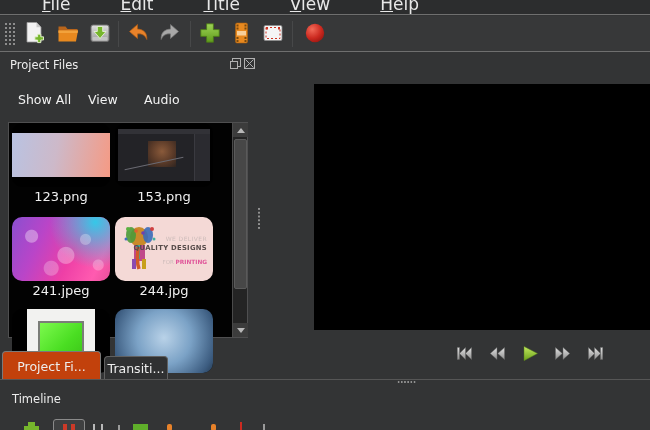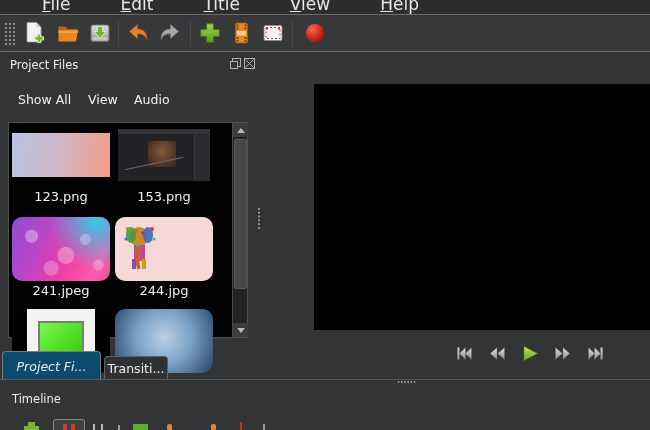--- a/index.html
+++ b/index.html
@@ -91,21 +91,21 @@
   #scrollbar { position:absolute; right:0; top:0; width:15px; height:214px;
     background:#242424; border-left:1px solid #4a4a4a; }
   .sb-btn { position:absolute; left:0; width:15px; height:14px; background:#3c3c3c;
     display:flex; align-items:center; justify-content:center; }
   .sb-thumb { position:absolute; left:1px; top:16px; width:13px; height:150px;
     background:#474747; border:1px solid #5a5a5a; border-radius:2px; }
   .tri { width:0; height:0; }
   
   .tab { position:absolute; border:1px solid #606060; border-bottom:none;
     border-radius:4px 4px 0 0; text-align:center; font-size:12.5px; color:#ededed; }
-  .tab.active { background:#0c4a6e; border-color:#7a7a7a;font-style:italic; }
+  .tab.active { background:#c2410c; border-color:#7a7a7a; }
   .tab.inactive { background:#303132; }
   #splitter-h { position:absolute; left:0; top:379px; width:650px; height:1px; background:#565656; }
   
   #preview-black { position:absolute; left:314px; top:84px; width:336px; height:246px; background:#000; }
   #transport { position:absolute; left:455px; top:344px; display:flex; gap:15px; align-items:center; }
   .tr-btn { width:18px; height:19px; }
   .tr-btn svg { width:18px; height:19px; display:block; }
   .dots-h { position:absolute; left:397px; top:380px; width:19px; height:4px;
     background-image:radial-gradient(#909090 1px, transparent 1.2px); background-size:3.2px 4px; }
   .dots-v { position:absolute; left:257px; top:207px; width:4px; height:23px;
@@ -238,21 +238,21 @@
   </div>
   <div class="dock-icon" style="left:244px">
     <svg viewBox="0 0 11 11">
       <rect x="0.5" y="0.5" width="10" height="10" fill="none" stroke="#b0b0b0"></rect>
       <path d="M1.5 1.5l8 8M9.5 1.5l-8 8" stroke="#b0b0b0" stroke-width="1"></path>
     </svg>
   </div>
 
   <span class="filter-btn" style="left:18px">Show All</span>
   <span class="filter-btn" style="left:88px">View</span>
-  <span class="filter-btn" style="left:134px">Audio</span>
+  <span class="filter-btn" style="left:144px">Audio</span>
 
   <div id="file-list">
 
     <div class="thumb-cell" style="left:3px; top:0">
       <div class="thumb-tile">
         <div class="thumb-img art-123"></div>
       </div>
       <div class="thumb-label">123.png</div>
     </div>
     <div class="thumb-cell" style="left:106px; top:0">
@@ -285,20 +285,25 @@
             <path d="M15 26c0 8-2 14 1 22" stroke="#d05a28" stroke-width="3.5" fill="none"></path>
             <rect x="9" y="38" width="4" height="10" fill="#8a4ab0"></rect>
             <rect x="19" y="38" width="4" height="10" fill="#c8a01c"></rect>
             <circle cx="5" cy="8" r="2" fill="#5ab040"></circle>
               <circle cx="29" cy="8" r="2" fill="#d04040"></circle>
             <circle cx="3" cy="18" r="1.5" fill="#4070c0"></circle>
               <circle cx="31" cy="18" r="1.5" fill="#40b0a0"></circle>
             <circle cx="13" cy="10" r="1.8" fill="#e06030"></circle>
               <circle cx="20" cy="12" r="1.8" fill="#7040b0"></circle>
           </svg>
+          <div class="txt">
+            <div class="t1">WE DELIVER</div>
+            <div class="t2">QUALITY DESIGNS</div>
+            <div><span class="t3a">FOR </span><span class="t3b">PRINTING</span></div>
+          </div>
         </div>
       </div>
       <div class="thumb-label">244.jpg</div>
     </div>
 
     <div class="thumb-cell" style="left:3px; top:186px">
       <div class="thumb-tile">
         <div class="thumb-img art-green">
           <div class="grect"></div>
         </div>

